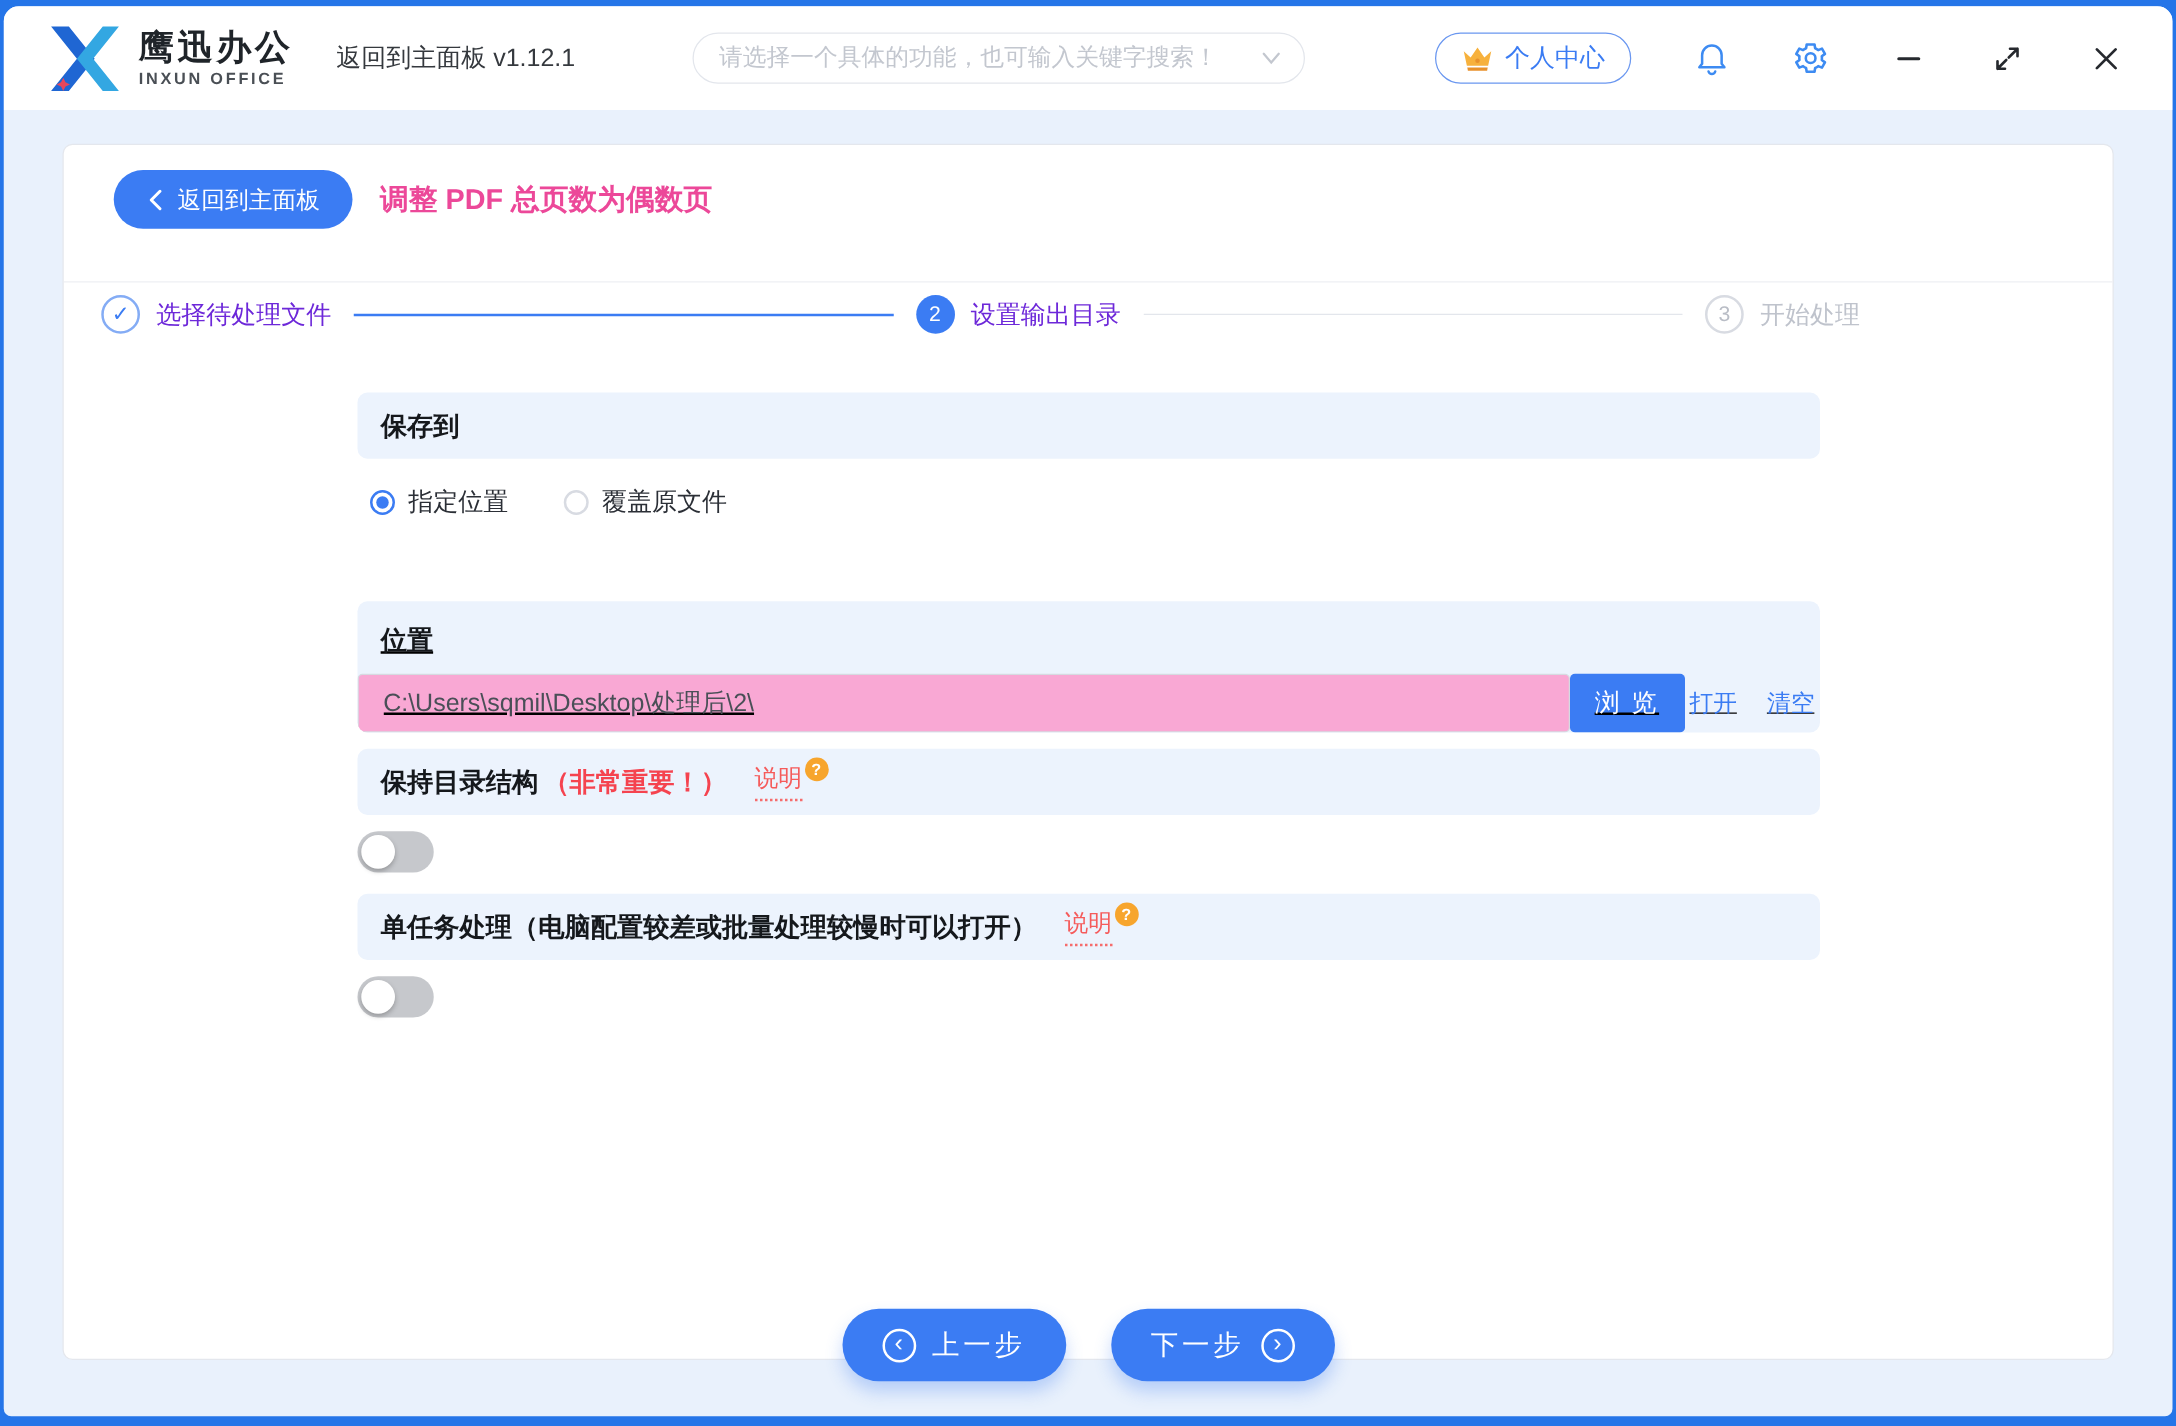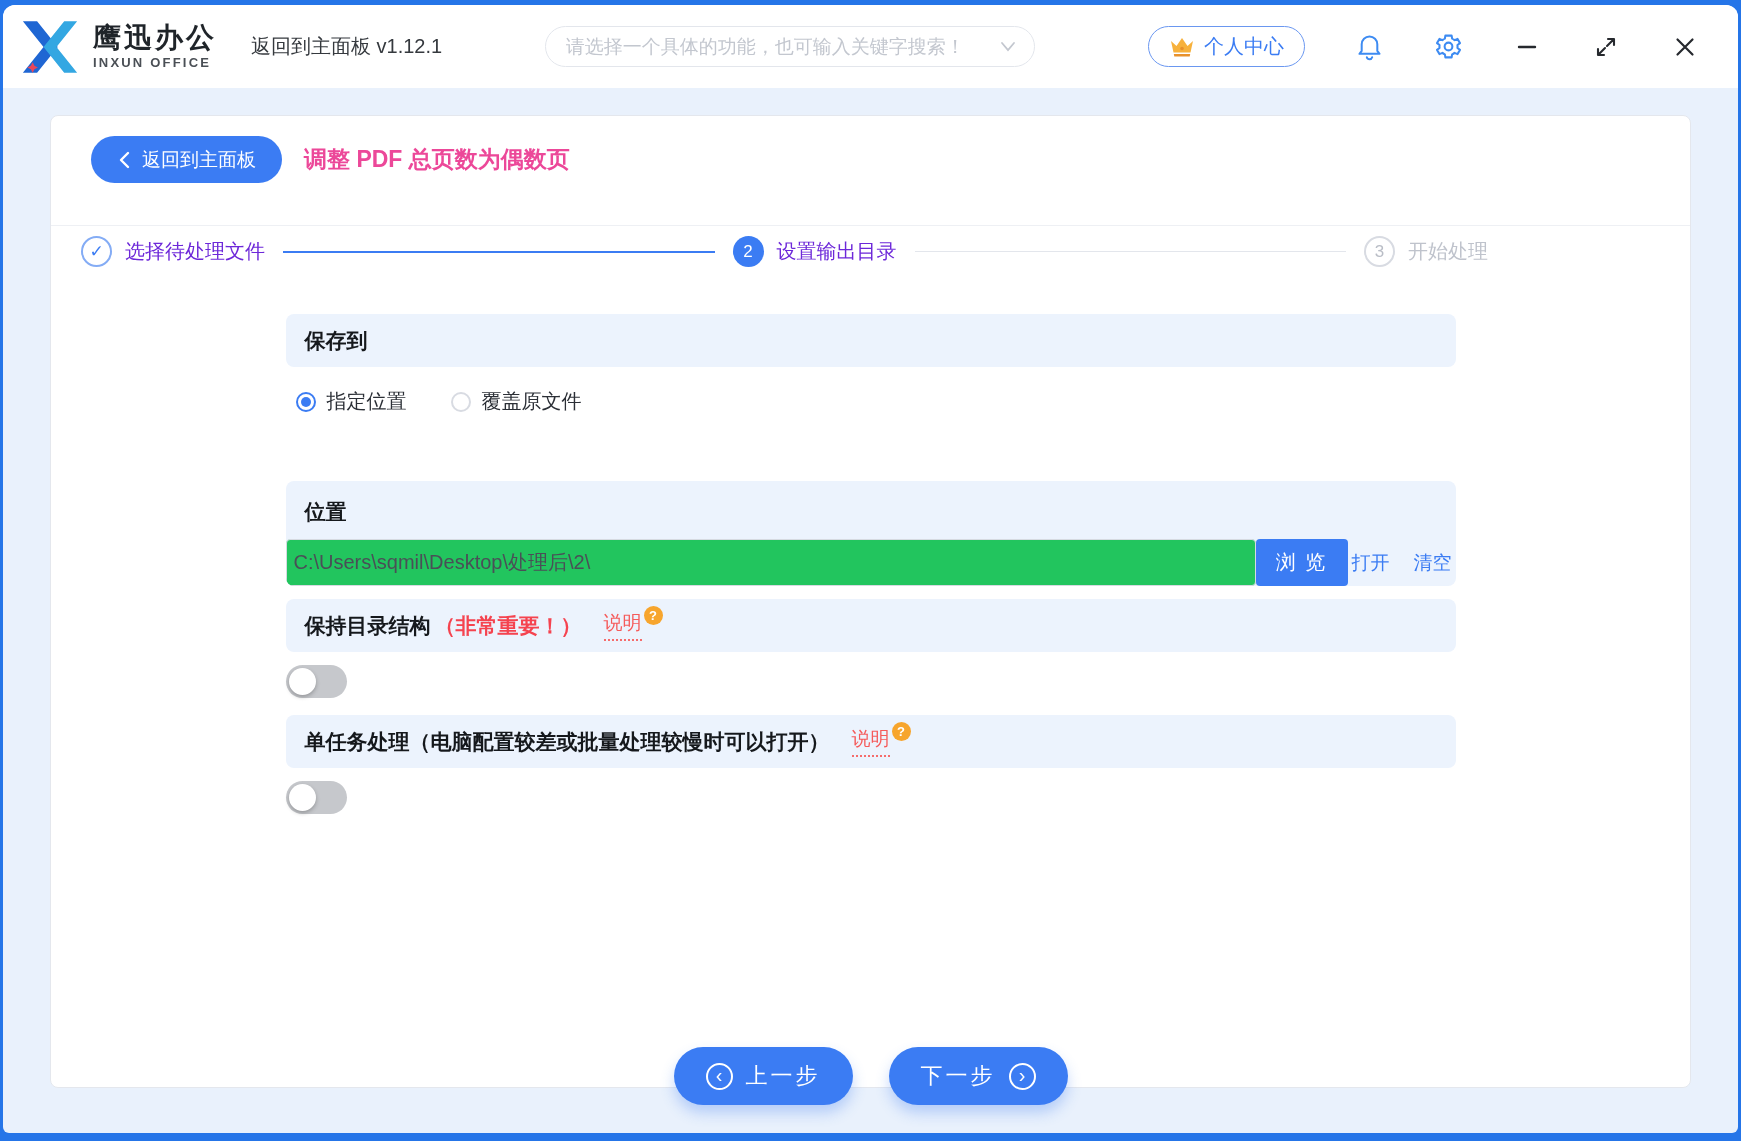--- a/index.html
+++ b/index.html
@@ -7,21 +7,21 @@
               font-family:"Liberation Sans","DejaVu Sans",sans-serif; }
 
   
   .frame { width:1741px; height:1141px; background:#2575e8;
            padding:5px 3px 8px 3px; display:flex; flex-direction:column; }
   .app { flex:1; display:flex; flex-direction:column; background:#e9f1fc;
          border-radius:12px 12px 6px 6px; overflow:hidden; }
 
   
   .header { height:83px; background:#ffffff; display:flex; align-items:center;
-            padding:0 38px 0 14px; flex:none; }
+            padding:0 38px 0 32px; flex:none; }
   .logo-svg { width:66px; height:62px; flex:none; }
   .brand-col { display:flex; flex-direction:column; margin-left:10px; line-height:1.05; }
   .brand-cn { font-size:28px; font-weight:bold; color:#1f2429; letter-spacing:3px; }
   .brand-en { font-size:13px; font-weight:bold; color:#4a4f55; letter-spacing:2.2px; margin-top:3px; }
   .app-title { margin-left:34px; font-size:20px; color:#35393e; white-space:nowrap; }
   .hd-sp1 { flex:0.95; } .hd-sp2 { flex:1.05; }
   .search-wrap { width:490px; height:41px; border:1px solid #e3e6ec; border-radius:21px;
                  background:#fff; display:flex; align-items:center; padding:0 18px; flex:none; }
   .search-wrap input { flex:1; border:none; outline:none; font-size:19px; color:#6b7078;
                        background:transparent; font-family:inherit; }
@@ -66,25 +66,25 @@
           padding:0 19px; font-size:21px; font-weight:bold; color:#15181c; }
 
   .radio-row { display:flex; align-items:center; padding:21px 10px 0; margin-bottom:66px; }
   .radio-opt { display:flex; align-items:center; cursor:pointer; margin-right:44px; }
   .radio-dot { width:20px; height:20px; border-radius:50%; border:2px solid #3b7cf3;
                display:flex; align-items:center; justify-content:center; flex:none; }
   .radio-dot .inner { width:10px; height:10px; border-radius:50%; background:#3b7cf3; }
   .radio-dot.off { border-color:#d8dbe2; }
   .radio-lbl { font-size:20px; color:#2b2f36; margin-left:11px; }
 
-  .loc-box { background:#ecf3fd; border-radius:8px; overflow:hidden; margin-bottom:13px; }
+  .loc-box { background:#ecf3fd; border-radius:8px; overflow:hidden; margin-bottom:13px;text-decoration:underline; }
   .loc-title { padding:17px 19px 13px; font-size:21px; font-weight:bold; color:#15181c; }
   .loc-row { display:flex; height:47px; }
   .path-input { width:970px; height:47px; border:1px solid #d6dae1; border-radius:4px;
-                padding:0 7px; font-size:20px; color:#4a4f57; background:#22c55e; outline:none;
+                padding:0 20px; font-size:20px; color:#4a4f57; background:#f9a8d4; outline:none;
                 font-family:inherit; flex:none; }
   .browse-btn { width:92px; height:47px; background:#3b7cf3; color:#fff; border:none;
                 border-radius:4px; font-size:20px; letter-spacing:2px; cursor:pointer;
                 font-family:inherit; flex:none; }
   .loc-links { flex:1; display:flex; align-items:center; justify-content:center; gap:24px; }
   .loc-links a { font-size:19px; color:#3b7cf3; text-decoration:none; cursor:pointer; }
 
   .warn-red { color:#f5434f; margin-left:4px; }
   .help-link { display:inline-flex; align-items:flex-start; margin-left:22px; cursor:pointer; }
   .help-text { font-size:19px; font-weight:normal; color:#f55b5b;

